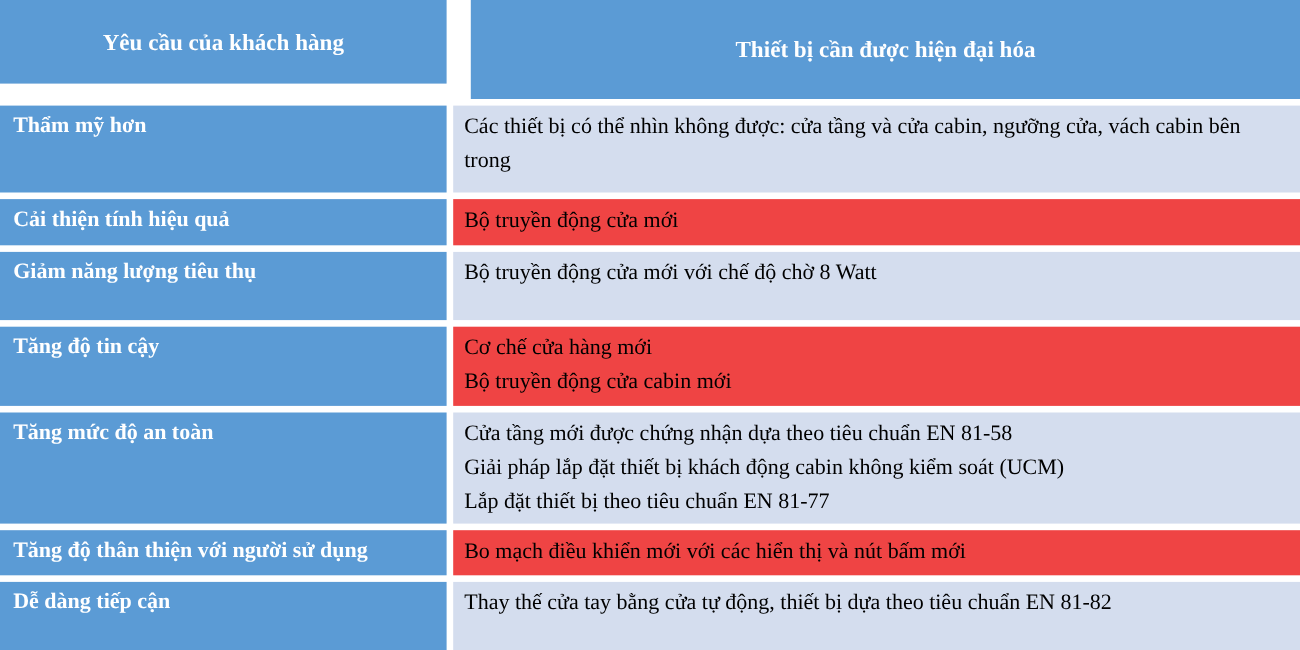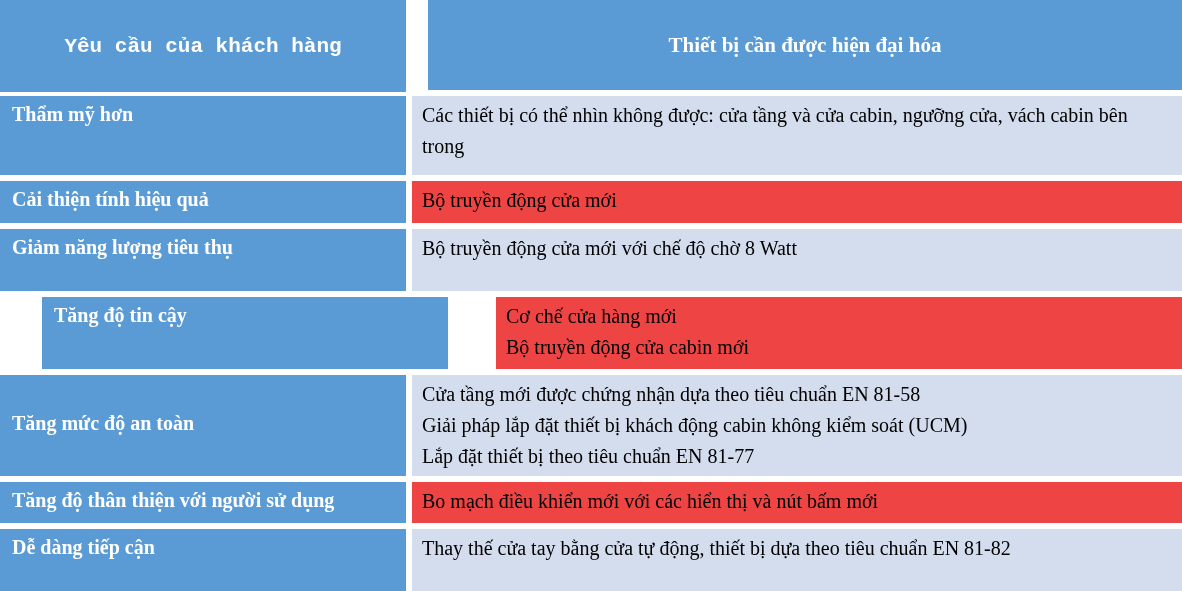--- a/index.html
+++ b/index.html
@@ -52,32 +52,32 @@
     color: #ffffff;
     font-weight: bold;
     font-size: 21px;
     display: flex;
     align-items: center;
     justify-content: center;
     text-align: center;
     padding: 0 10px;
   }
   .hrow { height: 90px; }
-  .hrow .cell.left { height: 92px; font-family: Liberation Mono, monospace; }
+  .hrow .cell.left { height: 76px; }
   .hrow .cell.right { line-height: normal; margin-left: 16px; }
   .band-a { background: #d4ddee; }
   .band-b { background: #ef4444; }
   .r1 .cell { min-height: 79px; }
   .r2 .cell { min-height: 42px; }
   .r3 .cell { min-height: 62px; }
-  .r4 .cell { min-height: 72px; margin-left: 42px; }
+  .r4 .cell { min-height: 72px; }
   .r5 .cell { min-height: 97px; }
   .r6 .cell { min-height: 41px; }
   .r7 .cell { min-height: 67px; }
-  .r5 .cell.left { justify-content: center; padding-bottom: 12px; }
+  .r5 .cell.left { padding-bottom: 12px; }
   .line { min-height: 31px; }
 </style>
 </head>
 <body>
 
 <div class="page">
   <div class="tbl">
 
     <div class="row hrow">
       <div class="cell left">

